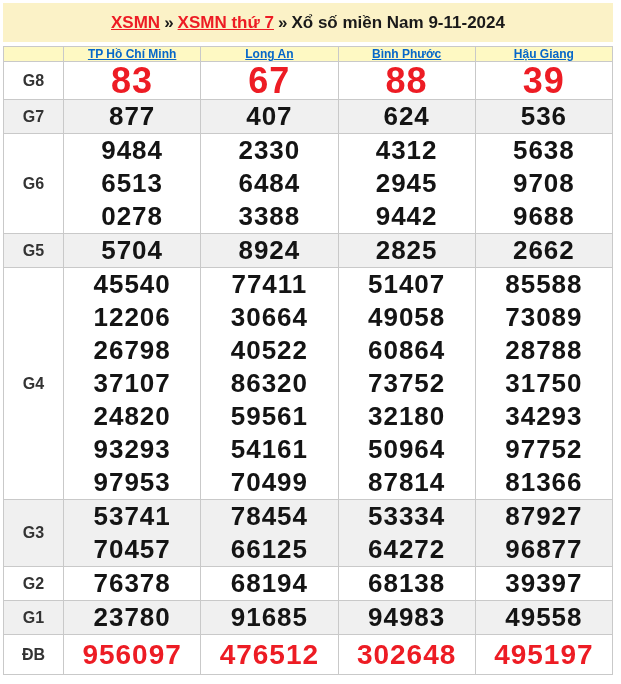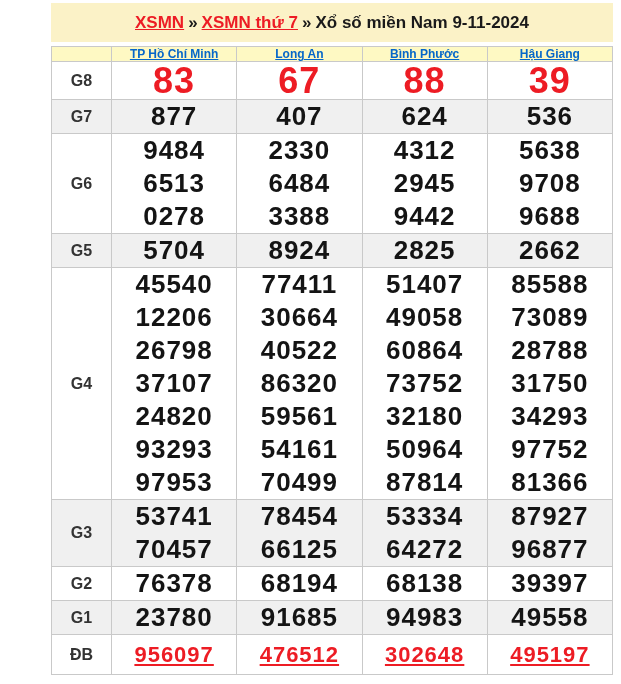--- a/index.html
+++ b/index.html
@@ -8,21 +8,20 @@
     background: #ffffff;
     font-family: "Liberation Sans", sans-serif;
   }
   body {
     width: 621px;
     height: 684px;
     overflow: hidden;
   }
   .page {
     padding: 3px 8px 0 3px;
-    margin-left: 48px;
   }
   
   .title-bar {
     background: var(--title-bg, #fbf2c7);
     text-align: center;
     padding: 10px 0 9px 0;
     font-size: 17px;
     font-weight: bold;
     color: #1a1a1a;
     margin-bottom: 4px;
@@ -74,21 +73,21 @@
     line-height: 33px;
     letter-spacing: 1px;
   }
   tr.striped {
     background: var(--stripe-gray, #f0f0f0);
   }
   tr.red .n {
     color: var(--accent-red, #ed1c24);
   }
   tr[data-name="prize-row-G8"] .n { font-size: 36px; line-height: 37px; }
-  tr[data-name="prize-row-DB"] .n { font-size: 22px; line-height: 39px; text-decoration: underline; }
+  tr[data-name="prize-row-DB"] .n { font-size: 28px; line-height: 39px; }
 </style>
 </head>
 <body>
 
 <div class="page" data-name="page">
 
   <div class="title-bar" data-name="breadcrumb">
     <a data-name="breadcrumb-link-xsmn">XSMN</a><span class="sep" data-name="breadcrumb-separator">»</span><a data-name="breadcrumb-link-xsmn-thu-7">XSMN thứ 7</a><span class="sep" data-name="breadcrumb-separator">»</span><span data-name="page-title">Xổ số miền Nam 9-11-2024</span>
   </div>
 

